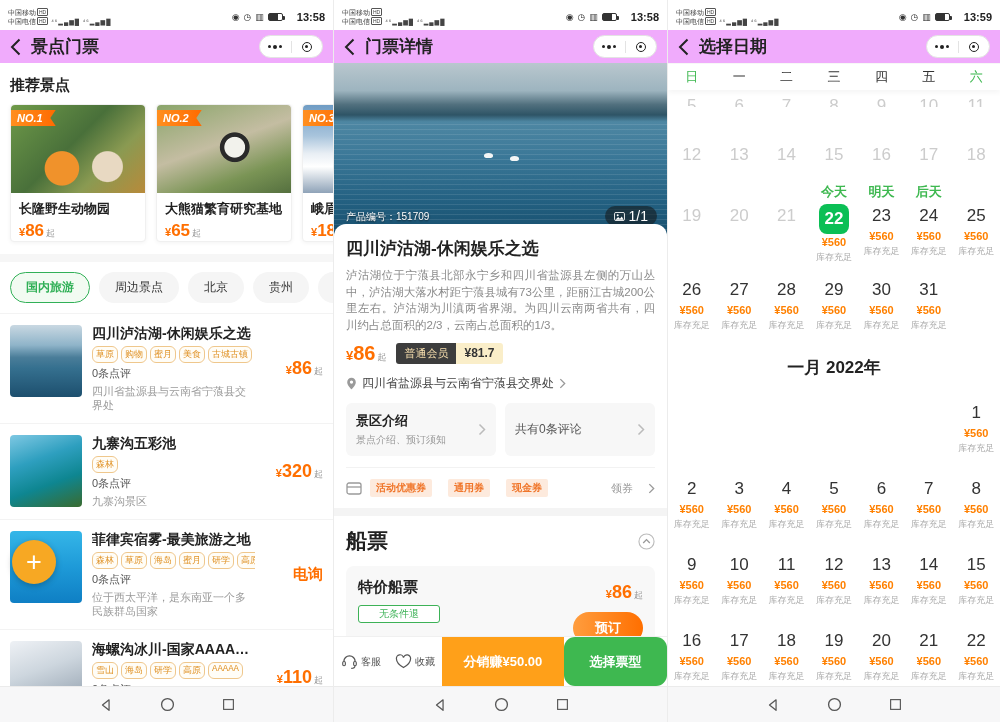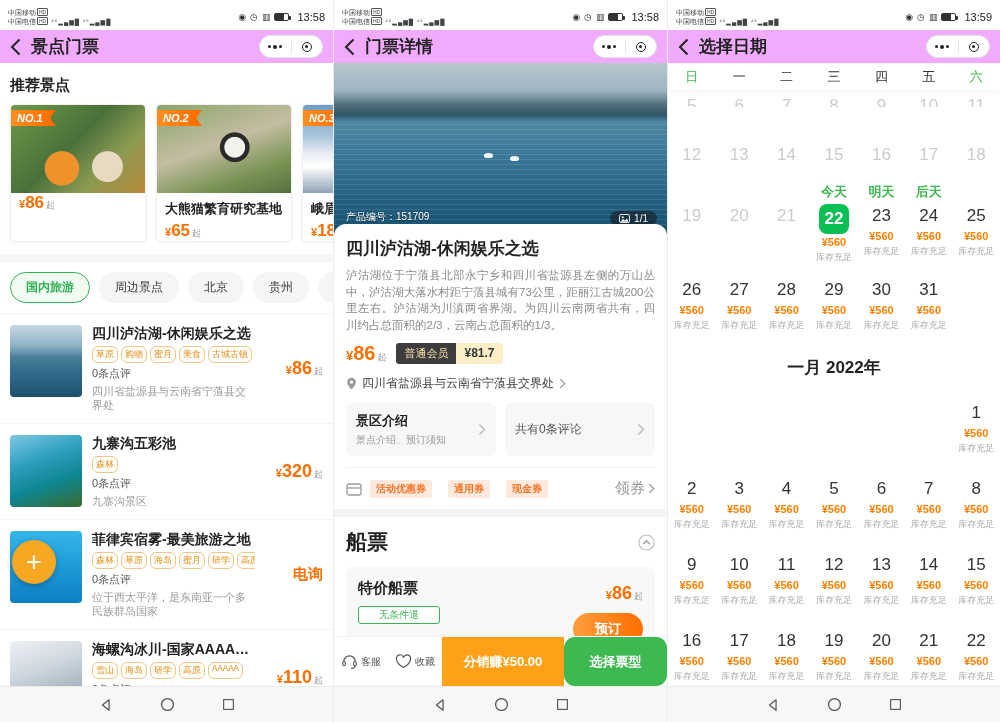--- a/index.html
+++ b/index.html
@@ -10,21 +10,21 @@
 
 .status{height:30px;display:flex;justify-content:space-between;align-items:center;padding:3px 8px 0;}
 .sleft{display:flex;align-items:flex-end;gap:3px;}
 .carriers{font-size:7px;line-height:9px;color:#444;}
 .carrier{display:flex;align-items:center;gap:1px;}
 .hd{font-size:5px;border:1px solid #555;border-radius:1px;padding:0 1px;line-height:6px;}
 .signal{font-size:6px;color:#444;letter-spacing:1px;padding-bottom:1px;}
 .sright{display:flex;align-items:center;gap:4px;font-size:9px;color:#333;}
 .battery{width:15px;height:8px;border:1px solid #333;border-radius:2px;position:relative;background:linear-gradient(90deg,#333 72%,#fff 72%);}
 .battery:after{content:"";position:absolute;right:-3px;top:2px;width:2px;height:4px;background:#333;border-radius:0 1px 1px 0;}
-.stime{font-size:11px;color:#222;margin-left:4px;}
+.stime{font-size:11px;color:#222;margin-left:10px;font-weight:bold;}
 
 .navbar{height:33px;display:flex;align-items:center;padding:0 10px;gap:10px;background:#f0abfc;}
 .back-btn{display:flex;align-items:center;cursor:pointer;}
 .nav-title{font-size:17px;font-weight:700;flex:1;white-space:nowrap;}
 .capsule{width:64px;height:23px;border:1px solid #e3e3e3;border-radius:13px;display:flex;align-items:center;background:#fff;flex-shrink:0;}
 .cap-half{flex:1;display:flex;justify-content:center;align-items:center;gap:2px;}
 .cap-dot{width:3px;height:3px;border-radius:50%;background:#222;}
 .cap-dot.big{width:4px;height:4px;}
 .cap-div{width:1px;height:12px;background:#e3e3e3;}
 .cap-ring{width:10px;height:10px;border:1.5px solid #222;border-radius:50%;display:flex;align-items:center;justify-content:center;}
@@ -57,41 +57,41 @@
 .amt.inquiry{font-size:15px;}
 .fab{position:absolute;left:12px;top:540px;width:44px;height:44px;border-radius:50%;background:#f7a823;color:#fff;font-size:27px;font-weight:400;display:flex;align-items:center;justify-content:center;box-shadow:0 2px 6px rgba(0,0,0,.25);z-index:5;cursor:pointer;}
 .andnav{position:absolute;bottom:0;left:0;right:0;height:36px;background:#f7f7f8;border-top:1px solid #ebebeb;display:flex;align-items:center;justify-content:center;gap:47px;}
 
 .hero{height:173px;position:relative;}
 .img-hero{background:linear-gradient(180deg,#b9c7ce 0%,#9db4bf 16%,#51707e 24%,#2e5466 30%,#4e87a3 34%,#3a7797 55%,#236081 80%,#174e6d 100%);}
 .ripples{position:absolute;inset:35% 0 0 0;background:repeating-linear-gradient(180deg,rgba(255,255,255,.10) 0 1px,rgba(255,255,255,0) 1px 5px);}
 .swan{position:absolute;width:9px;height:5px;background:#f4f6f6;border-radius:50% 50% 40% 40%;top:52%;}
 .swan.s1{left:45%;}.swan.s2{left:53%;top:54%;}
 .pcode{position:absolute;left:12px;bottom:12px;color:#fff;font-size:10px;text-shadow:0 1px 2px rgba(0,0,0,.6);}
-.counter{position:absolute;right:10px;bottom:10px;background:rgba(20,20,20,.55);color:#fff;font-size:10px;padding:2px 9px;border-radius:10px;display:flex;align-items:center;gap:4px;}
+.counter{position:absolute;right:10px;bottom:10px;background:rgba(20,20,20,.55);color:#fff;font-size:14px;padding:2px 9px;border-radius:10px;display:flex;align-items:center;gap:4px;}
 .dcard{position:relative;margin-top:-12px;background:#fff;border-radius:12px 12px 0 0;padding:13px 12px 0;}
 .dtitle{font-size:17px;font-weight:700;}
 .ddesc{font-size:11.5px;color:#8a8a8a;line-height:16.5px;margin-top:7px;text-align:justify;}
 .price-row{display:flex;align-items:center;margin-top:9px;}
 .dprice{color:#ff6f00;font-weight:700;}
 .dprice .cur{font-size:13px;}
 .dprice .amt{font-size:20px;}
 .member{display:flex;margin-left:10px;border-radius:3px;overflow:hidden;}
 .member .lbl{background:#3d3d3d;color:#f8dfae;font-size:11px;padding:3px 8px;}
 .member .val{background:#faeec9;color:#333;font-weight:700;font-size:12px;padding:3px 8px;}
 .addr-row{display:flex;align-items:center;gap:5px;margin-top:10px;font-size:12px;color:#444;cursor:pointer;}
 .info-boxes{display:flex;gap:9px;margin-top:11px;}
 .ibox{flex:1;background:#f7f7f7;border-radius:6px;padding:9px 10px;display:flex;align-items:center;justify-content:space-between;cursor:pointer;}
 .ibox-t{font-size:13px;font-weight:700;}
 .ibox-s{font-size:10px;color:#999;margin-top:3px;}
 .ibox2-t{font-size:12px;color:#555;}
 .coupon-row{display:flex;align-items:center;gap:8px;margin-top:11px;border-top:1px solid #f2f2f2;padding:11px 0;}
 .cbadges{display:flex;gap:16px;justify-content:space-between;}
 .cbadge{background:#fdeadd;color:#f0762b;font-size:10px;padding:2px 6px;border-radius:2px;font-weight:600;}
-.coupon-get{margin-left:auto;font-size:15px;color:#999;display:flex;align-items:center;gap:3px;cursor:pointer;}
+.coupon-get{margin-left:auto;font-size:11px;color:#999;display:flex;align-items:center;gap:15px;cursor:pointer;}
 .gap2{height:8px;background:#f4f4f4;margin:0 -12px;}
 .boat-head{display:flex;justify-content:space-between;align-items:center;padding:11px 0;}
 .boat-head-t{font-size:21px;font-weight:700;}
 .boat-card{background:#f8f8f8;border-radius:8px;padding:12px;display:flex;justify-content:space-between;}
 .bname{font-size:15px;font-weight:700;}
 .brefund{display:inline-block;border:1px solid #3db257;color:#3db257;font-size:10px;padding:1px 20px;border-radius:3px;margin-top:8px;background:#fff;}
 .bmeta{display:flex;gap:28px;margin-top:11px;font-size:11px;color:#999;align-items:center;}
 .bnotice{color:#666;display:flex;gap:2px;align-items:center;cursor:pointer;}
 .bright{text-align:right;display:flex;flex-direction:column;align-items:flex-end;}
 .bprice{color:#ff6f00;font-weight:700;margin-top:4px;}
@@ -176,21 +176,21 @@
           <span class="cap-ring">
             <i></i>
           </span>
         </span>
     </span>
   </div>
   <div class="section-title">推荐景点</div>
   <div class="rec-row" id="rec-row">
       <div class="rec-card"><div class="rec-img img-tiger">
           <span class="ribbon">NO.1</span>
-        </div><span class="rec-price"><span class="cur">¥</span><span class="amt">86</span><span class="sfx">起</span></span></div>
+        </div><div class="rec-name">长隆野生动物园</div><span class="rec-price"><span class="cur">¥</span><span class="amt">86</span><span class="sfx">起</span></span></div>
       <div class="rec-card"><div class="rec-img img-panda">
           <span class="ribbon">NO.2</span>
         </div><div class="rec-name">大熊猫繁育研究基地</div><span class="rec-price"><span class="cur">¥</span><span class="amt">65</span><span class="sfx">起</span></span></div>
       <div class="rec-card"><div class="rec-img img-mountain">
           <span class="ribbon">NO.3</span>
         </div><div class="rec-name">峨眉山-佛</div><span class="rec-price"><span class="cur">¥</span><span class="amt">180</span></span></div>
     </div>
   <div class="gap"></div>
   <div class="tab-row" id="tab-row">
       <div class="tab active">国内旅游</div>

